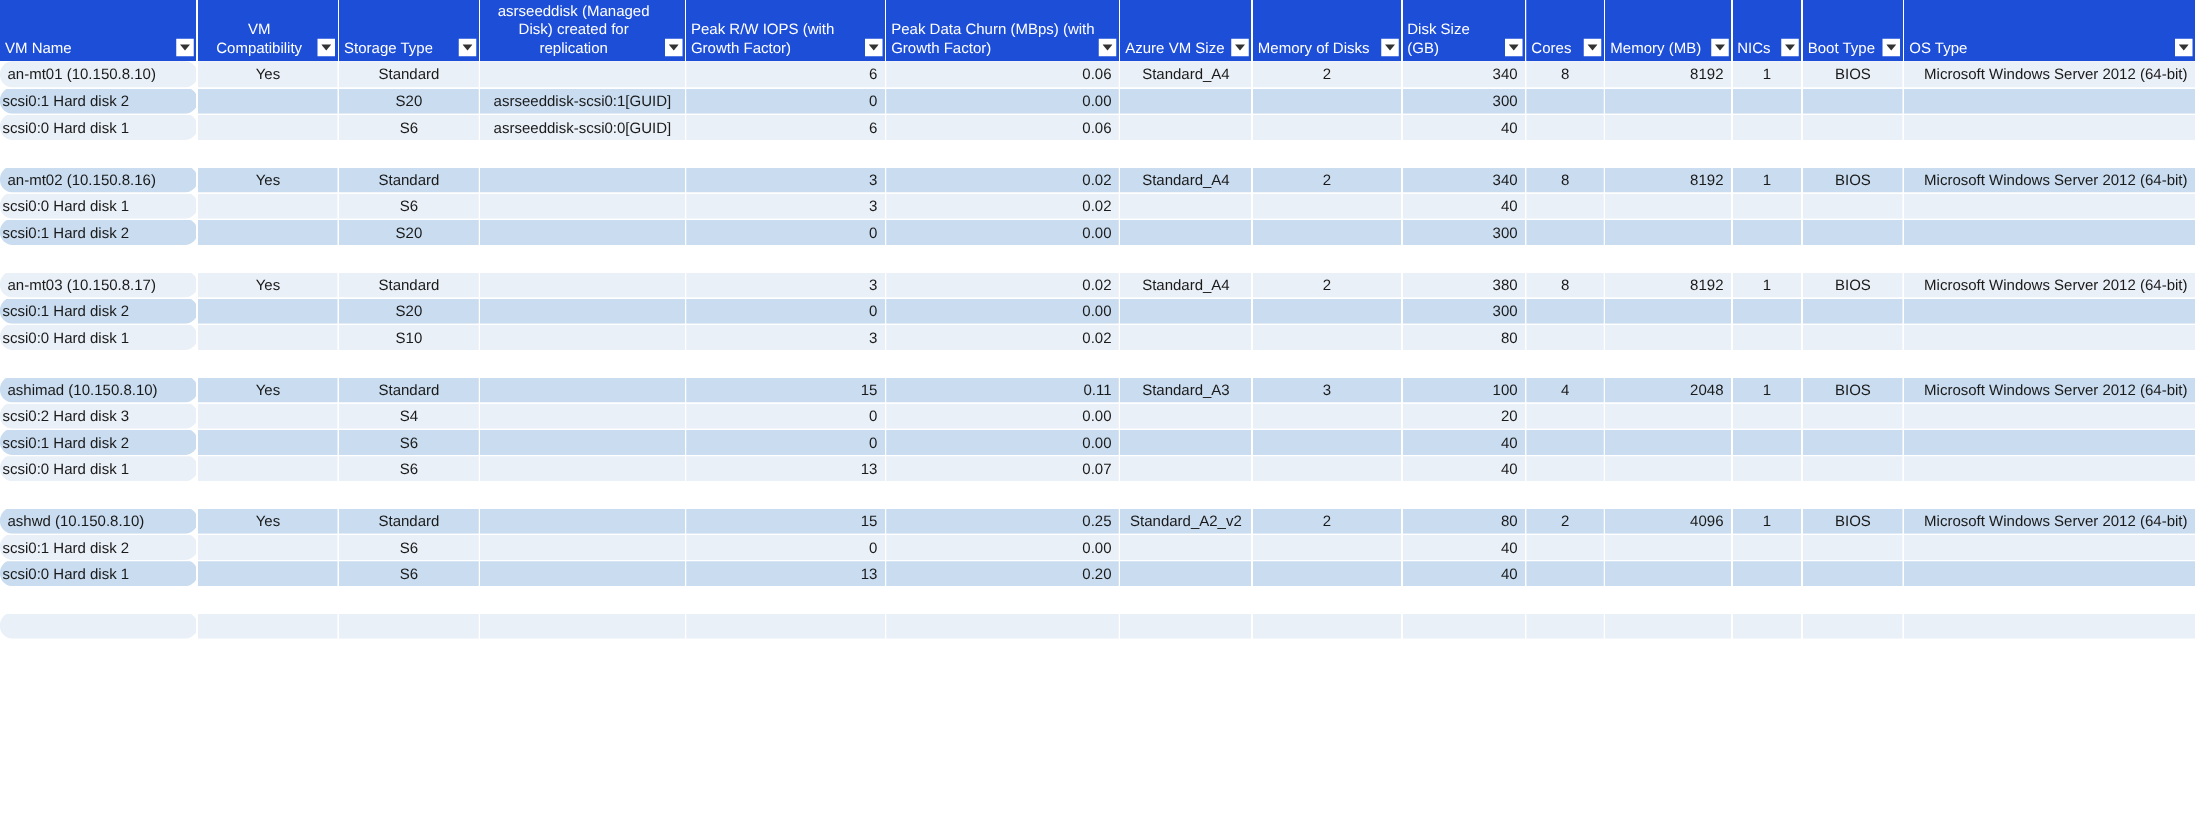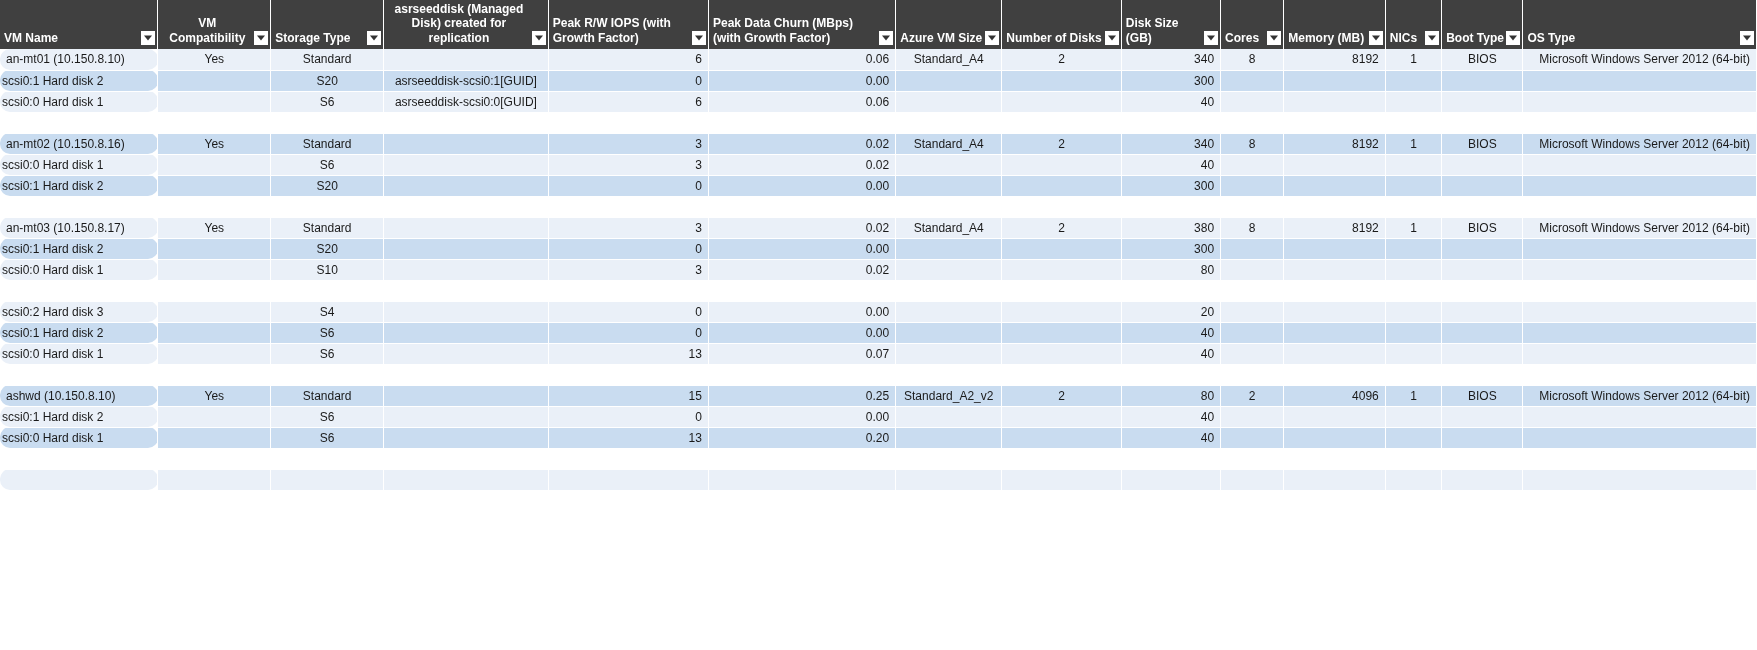--- a/index.html
+++ b/index.html
@@ -8,23 +8,23 @@
     font-size: 12px;
     background: #ffffff;
     width: 1757px;
   }
   table {
     border-collapse: collapse;
     width: 1757px;
     table-layout: fixed;
   }
   th {
-    background: #404040;
+    background: #1d4ed8;
     color: #ffffff;
-    font-weight: 700;
+    font-weight: 400;
     padding: 0;
     vertical-align: bottom;
     border-right: 1px solid #ffffff;
     height: 48px;
     position: relative;
     text-align: left;
     font-size: 12px;
   }
   th .hdr-wrap {
     display: flex;
@@ -165,21 +165,21 @@
             <span class="hdr-text" style="text-align: center;">Azure VM Size</span>
             <span class="filter-btn">
               <svg viewBox="0 0 10 6">
                 <path d="M0 0 L10 0 L5 6 Z"></path>
               </svg>
             </span>
           </div>
         </th>
         <th class="c7">
           <div class="hdr-wrap">
-            <span class="hdr-text" style="text-align: center;">Number of Disks</span>
+            <span class="hdr-text" style="text-align: center;">Memory of Disks</span>
             <span class="filter-btn">
               <svg viewBox="0 0 10 6">
                 <path d="M0 0 L10 0 L5 6 Z"></path>
               </svg>
             </span>
           </div>
         </th>
         <th class="c8">
           <div class="hdr-wrap">
             <span class="hdr-text">Disk Size (GB)</span>
@@ -428,20 +428,36 @@
         <td class="al-right"></td>
         <td class="al-center"></td>
         <td class="al-center"></td>
         <td class="al-right"></td>
         <td class="al-center"></td>
         <td class="al-right"></td>
         <td class="al-center"></td>
         <td class="al-center"></td>
         <td class="al-right"></td>
       </tr>
+      <tr class="band-dark">
+        <td class="al-left">ashimad (10.150.8.10)</td>
+        <td class="al-center">Yes</td>
+        <td class="al-center">Standard</td>
+        <td class="al-center"></td>
+        <td class="al-right">15</td>
+        <td class="al-right">0.11</td>
+        <td class="al-center">Standard_A3</td>
+        <td class="al-center">3</td>
+        <td class="al-right">100</td>
+        <td class="al-center">4</td>
+        <td class="al-right">2048</td>
+        <td class="al-center">1</td>
+        <td class="al-center">BIOS</td>
+        <td class="al-right">Microsoft Windows Server 2012 (64-bit)</td>
+      </tr>
       <tr class="band-light">
         <td class="al-left indent">scsi0:2 Hard disk 3</td>
         <td class="al-center"></td>
         <td class="al-center">S4</td>
         <td class="al-center"></td>
         <td class="al-right">0</td>
         <td class="al-right">0.00</td>
         <td class="al-center"></td>
         <td class="al-center"></td>
         <td class="al-right">20</td>

